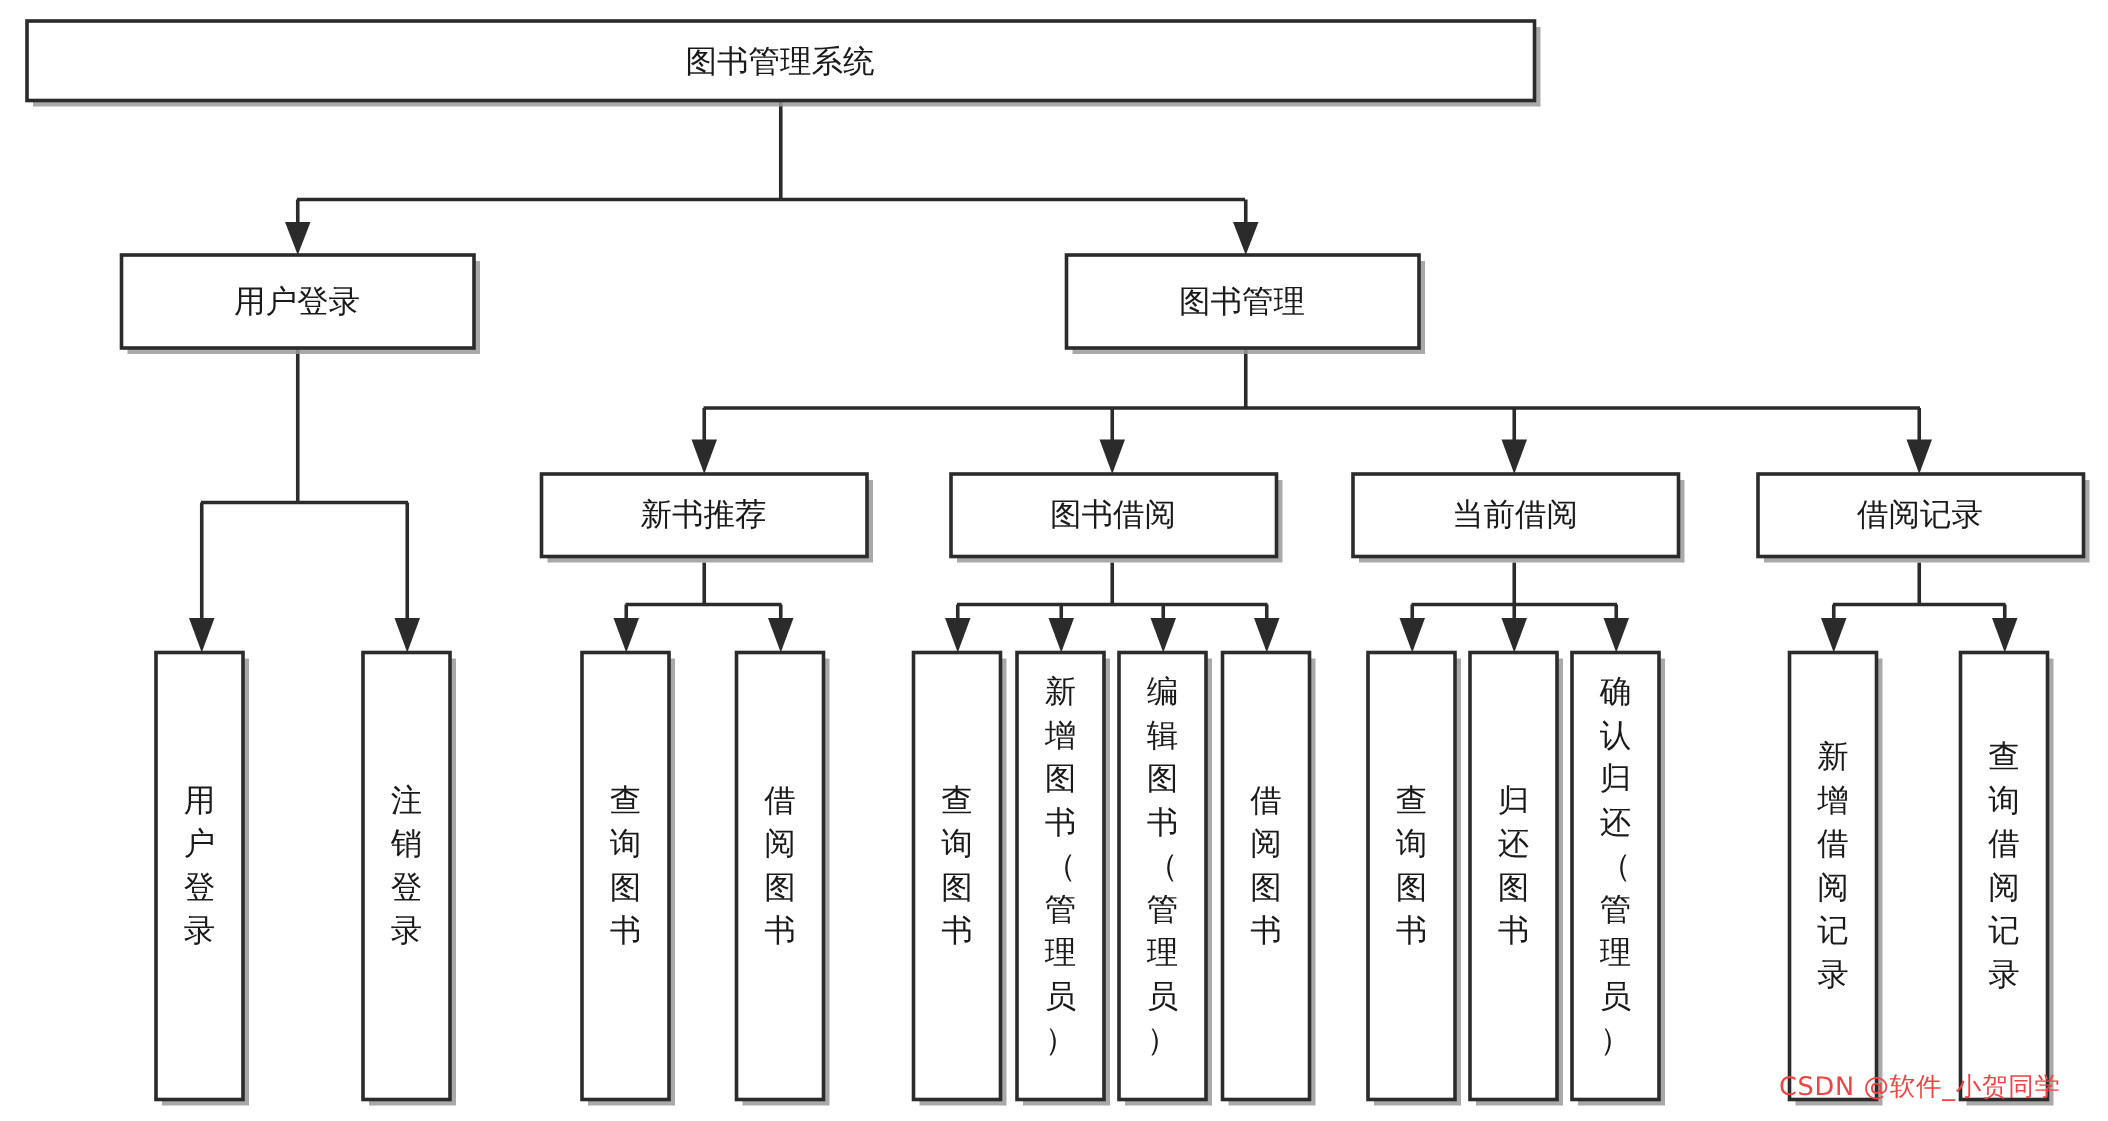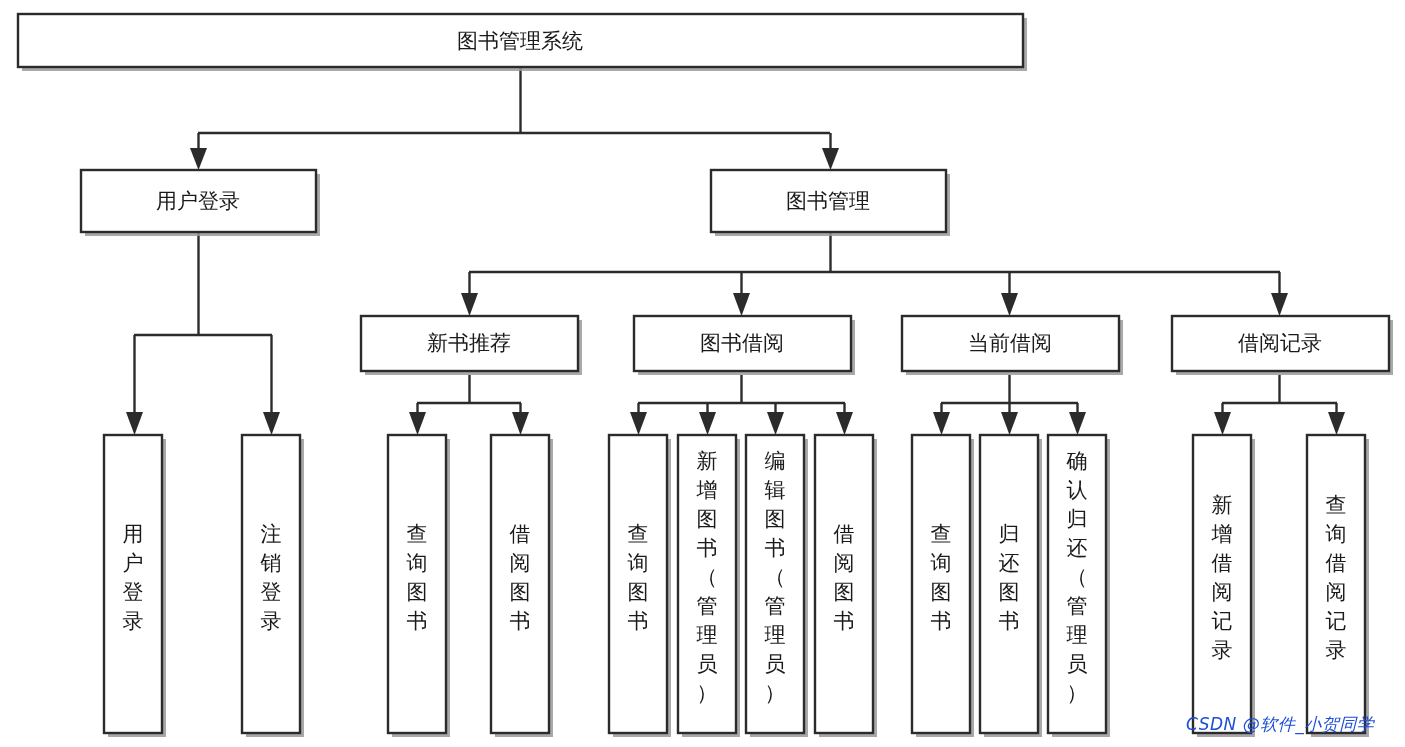--- a/index.html
+++ b/index.html
@@ -56,27 +56,26 @@
   .node-label-v {
     font-family: "DejaVu Sans", "Liberation Sans", sans-serif;
     font-size: 21px;
     fill: #1a1a1a;
     text-anchor: middle;
   }
   .watermark {
     position: absolute;
     font-family: "DejaVu Sans", "Liberation Sans", sans-serif;
     font-size: 17px;
-    color: #1d4ed8;
+    color: #ef4444;
     left: 1186px;
     top: 713px;
     white-space: nowrap;
     letter-spacing: 0.5px;
     pointer-events: none;
-    font-style: italic;
   }
 </style>
 </head>
 <body>
 
 <div id="diagram-root">
 
   <svg class="diagram" viewBox="0 0 1405 747">
 
     <g>

